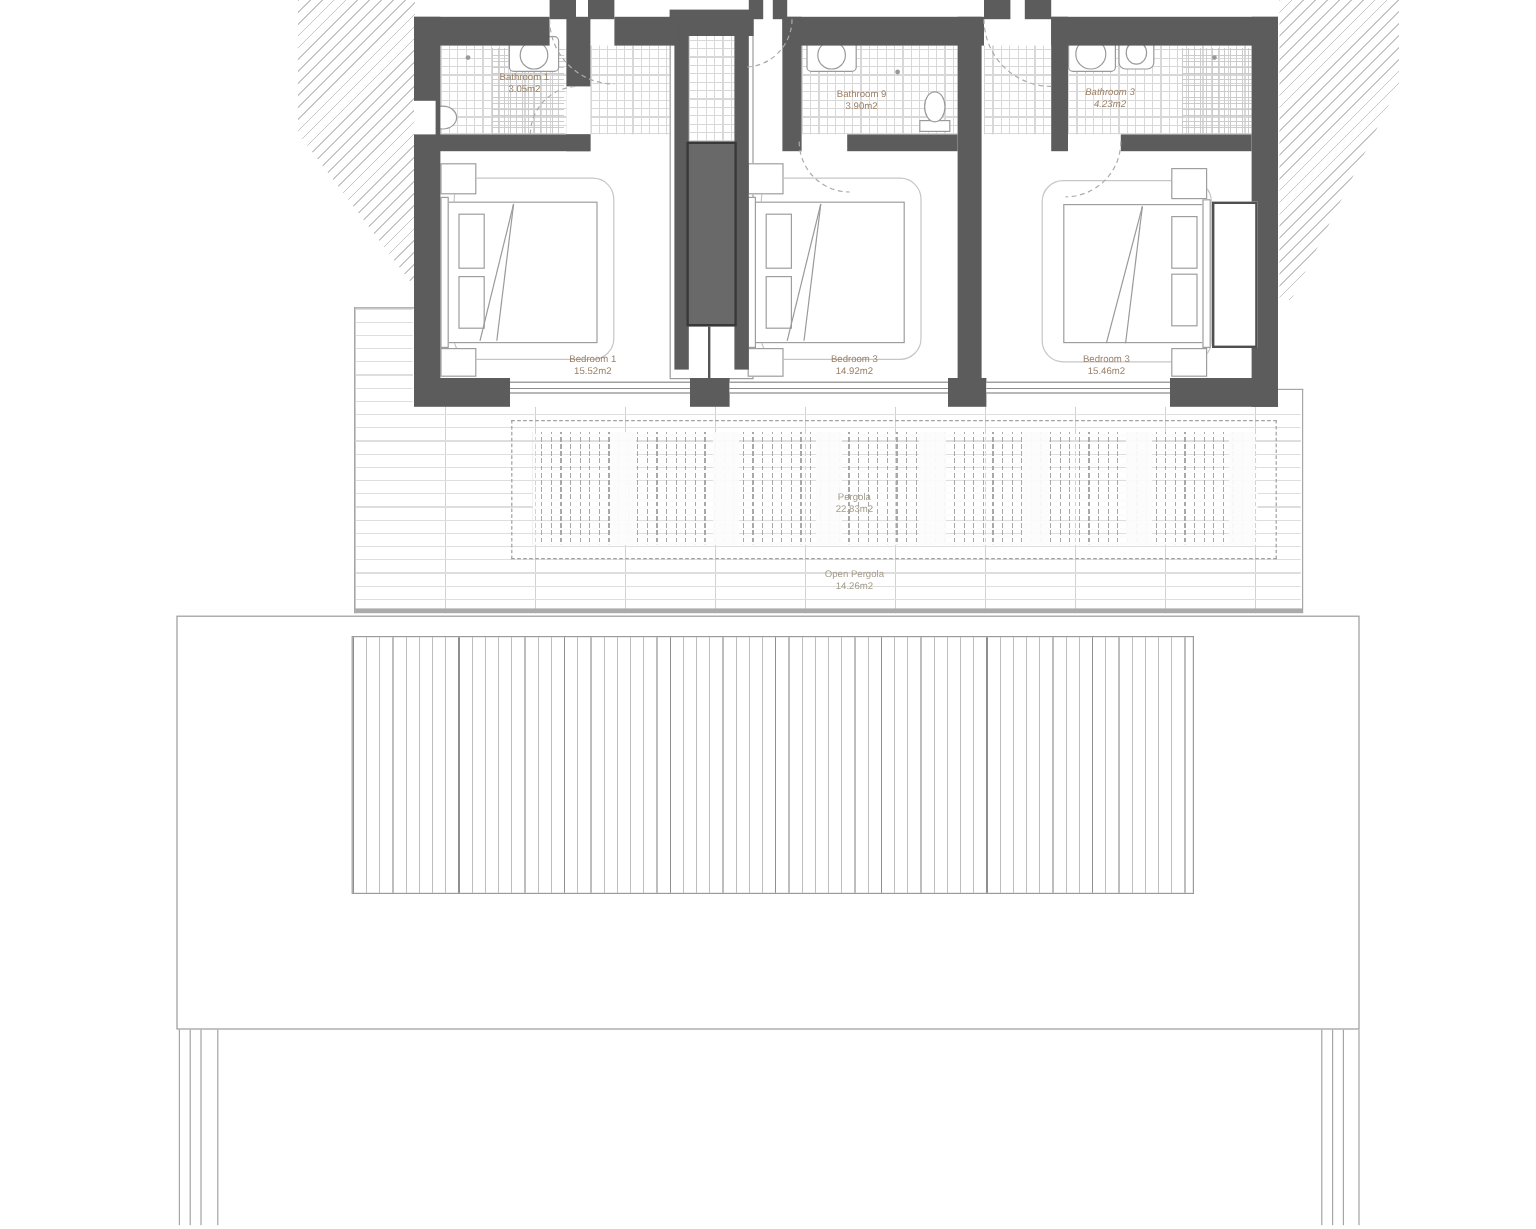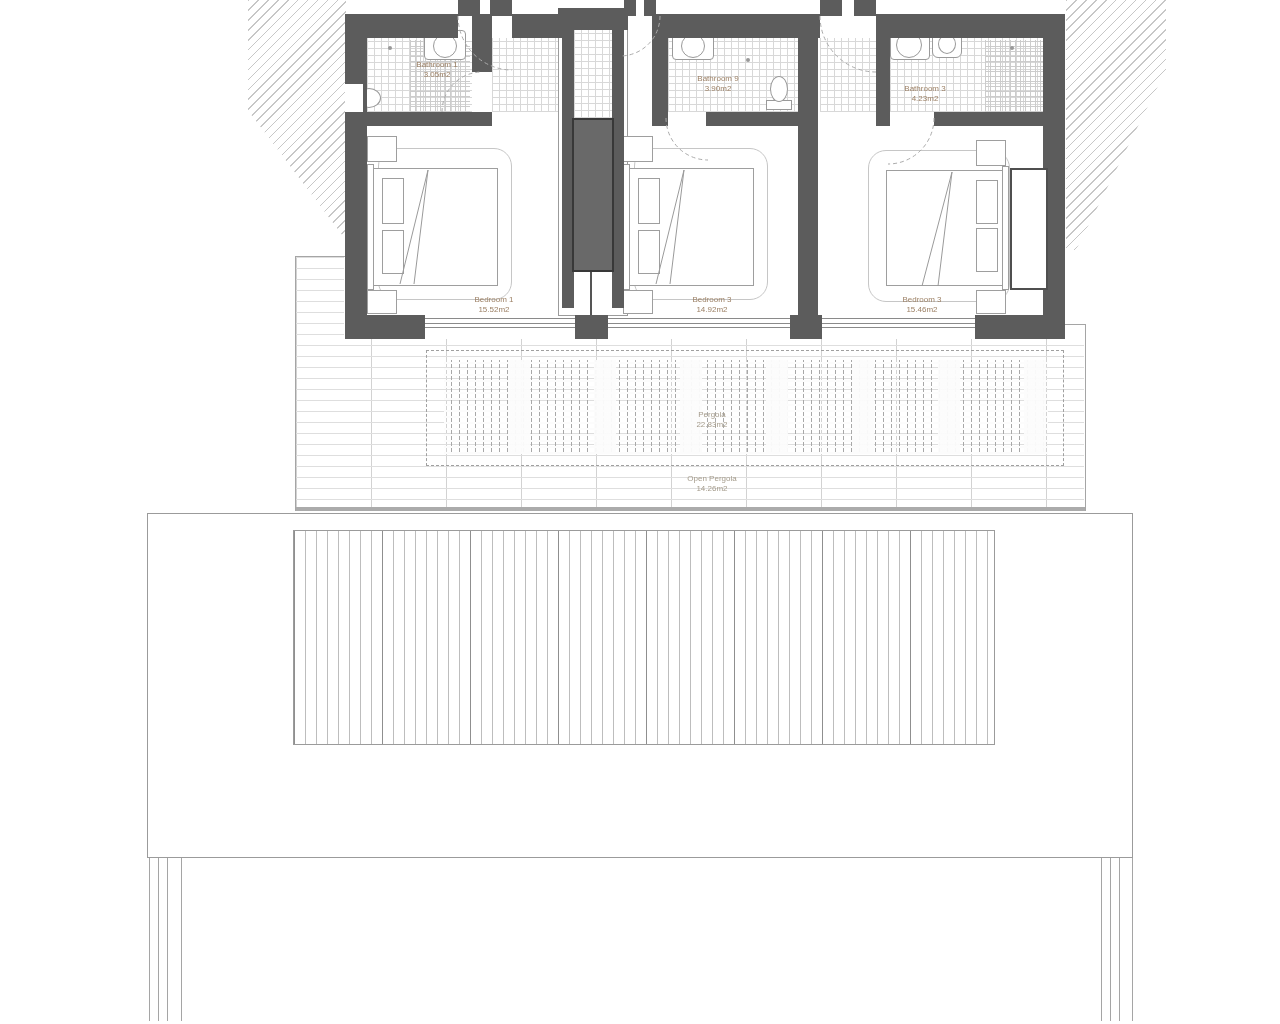--- a/index.html
+++ b/index.html
@@ -162,21 +162,21 @@
   <div class="abs" style="left:1010px;top:168px;width:38px;height:122px;background:#fff;border:2px solid #4f4f4f;box-sizing:border-box;z-index:6;"></div>
 
   <div class="lbl" style="left:387px;top:60px;width:100px;">
     <div>Bathroom 1</div>
     <div>3.05m2</div>
   </div>
   <div class="lbl" style="left:668px;top:74px;width:100px;">
     <div>Bathroom 9</div>
     <div>3.90m2</div>
   </div>
-  <div class="lbl" style="left:875px;top:84px;width:100px;">
+  <div class="lbl" style="left:875px;top:72px;width:100px;font-style:italic;">
     <div>Bathroom 3</div>
     <div>4.23m2</div>
   </div>
   <div class="lbl" style="left:444px;top:295px;">
     <div>Bedroom 1</div>
     <div>15.52m2</div>
   </div>
   <div class="lbl" style="left:662px;top:295px;">
     <div>Bedroom 3</div>
     <div>14.92m2</div>

